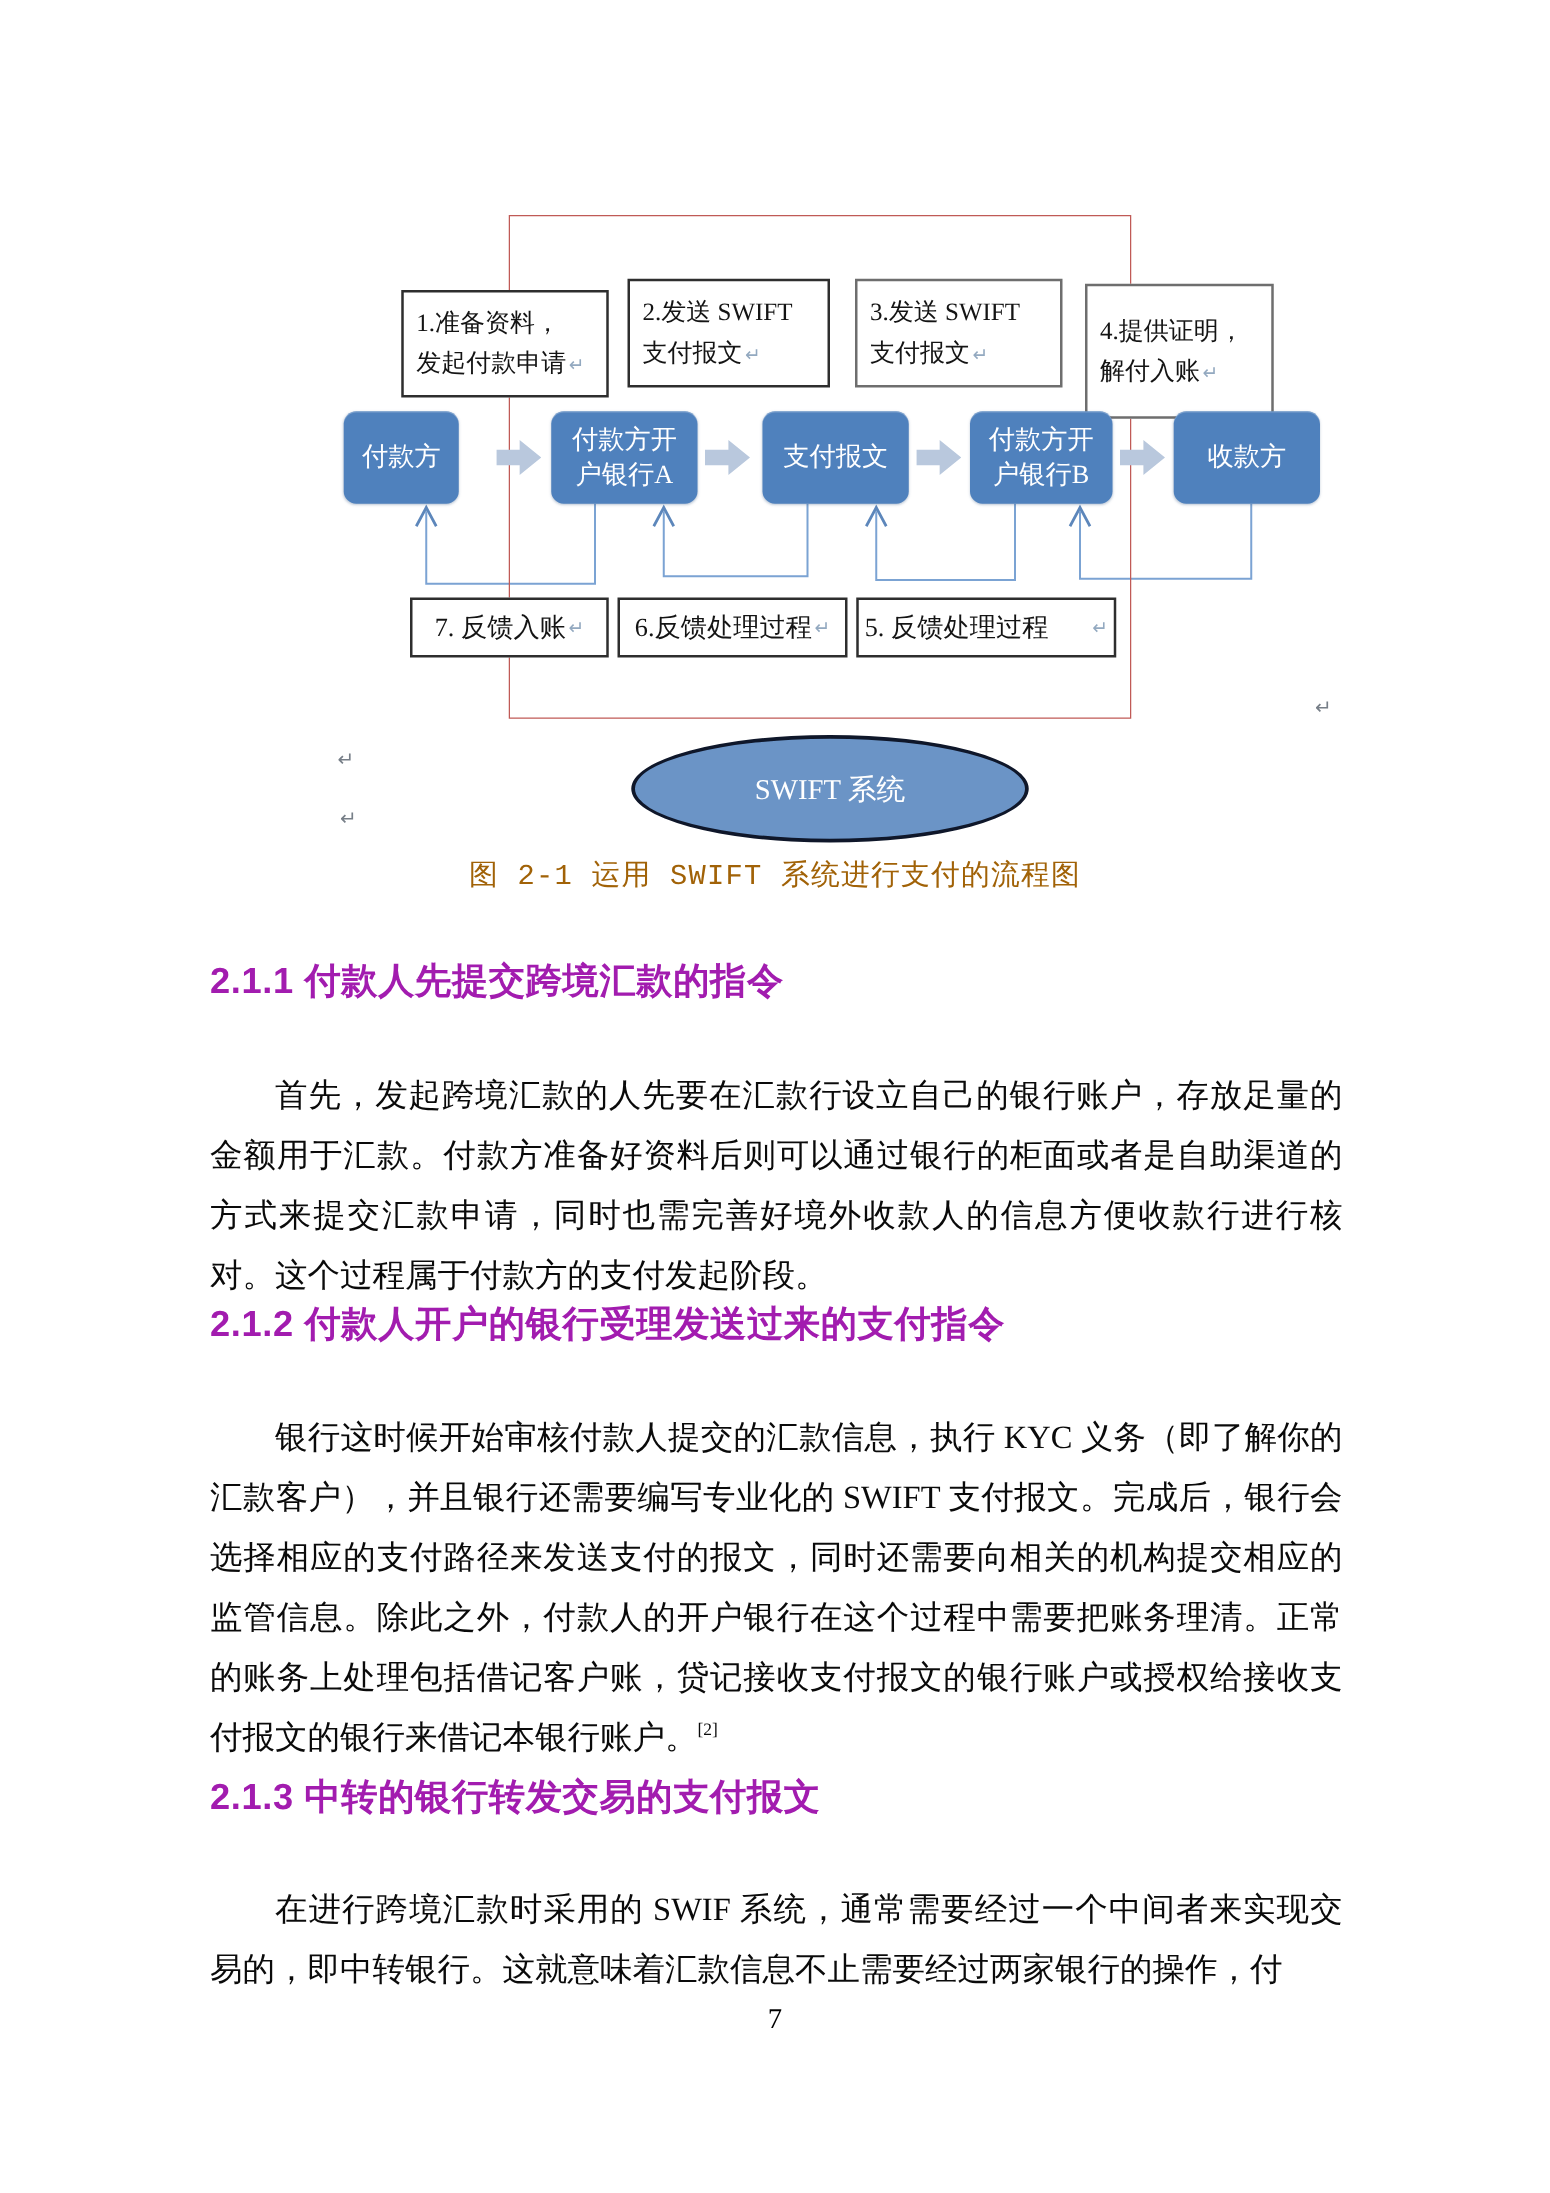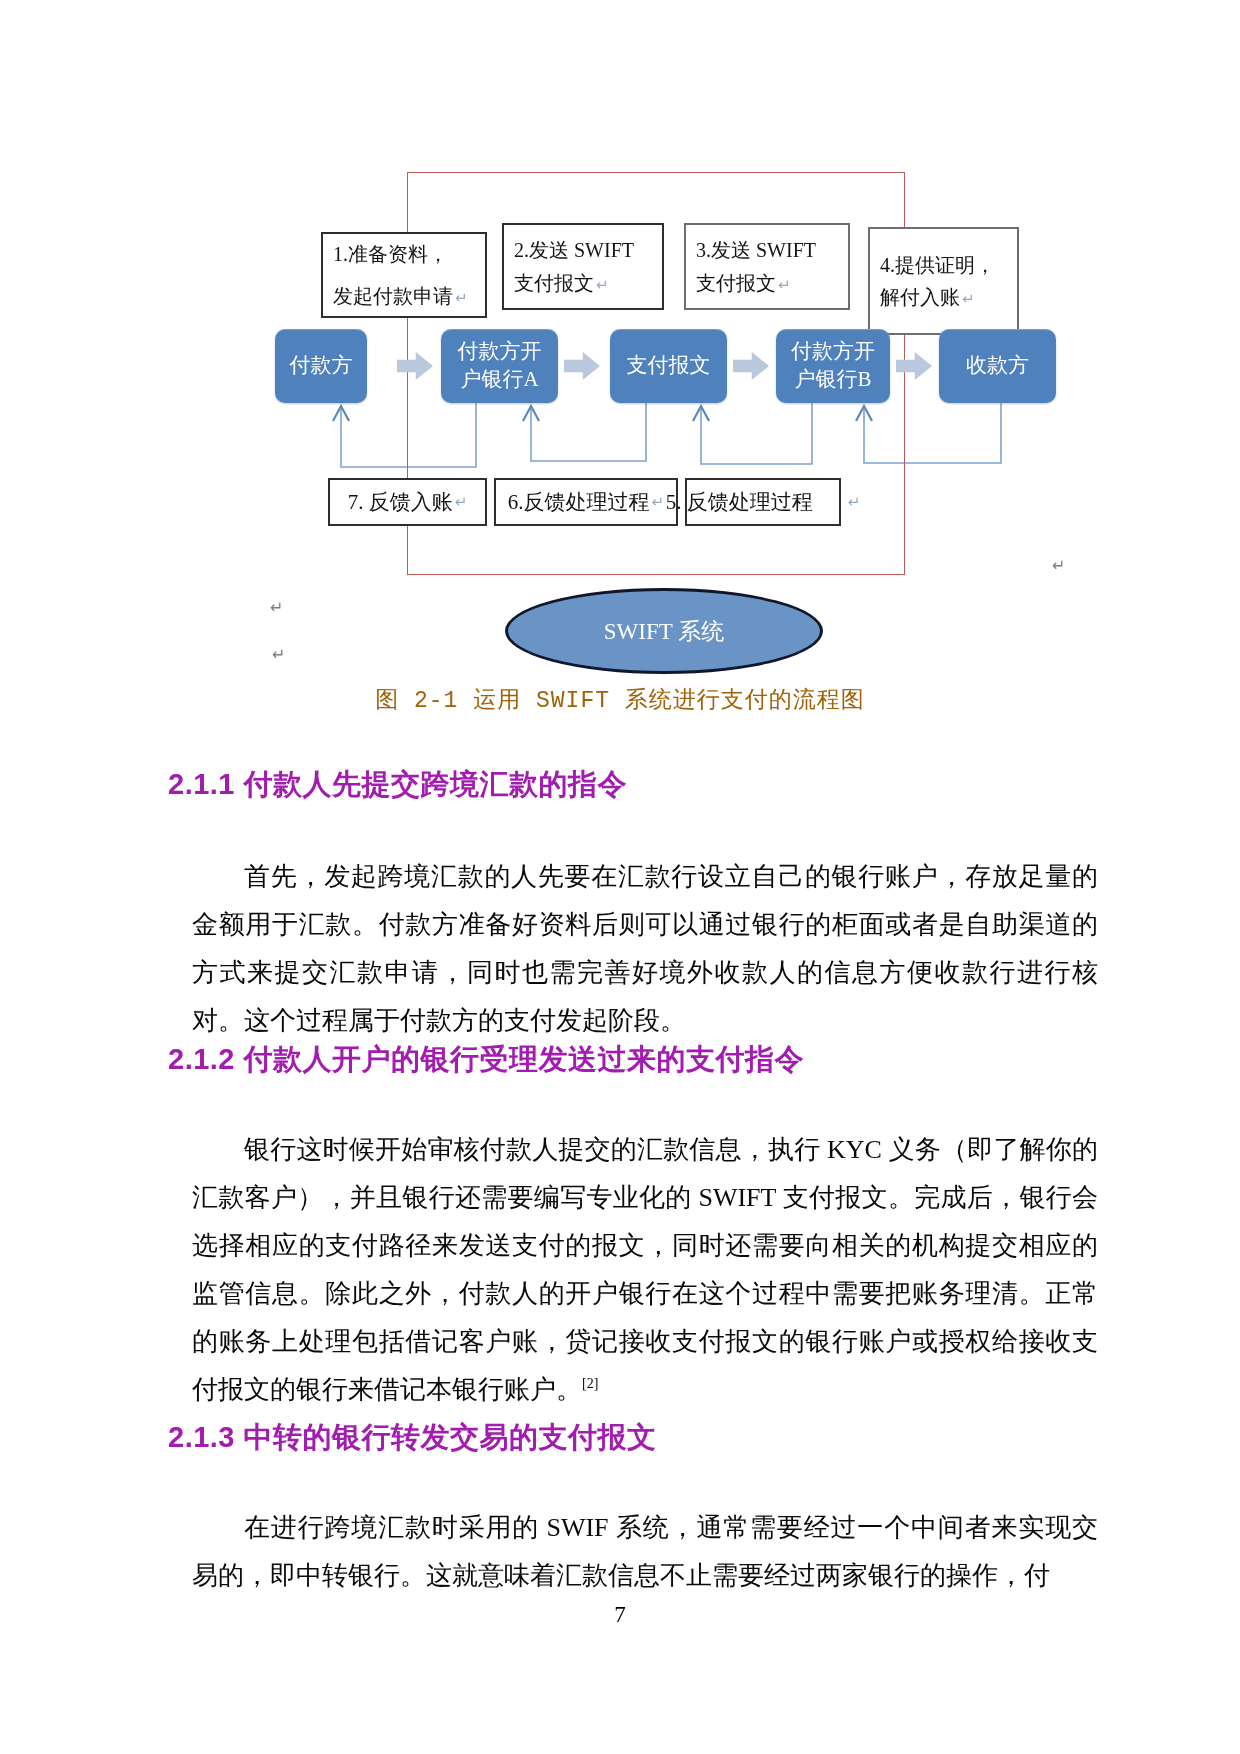--- a/index.html
+++ b/index.html
@@ -56,21 +56,20 @@
   
   .sec-h {
     position:absolute; left:168px; width:930px;
     font-family:"Liberation Sans", sans-serif; font-weight:700;
     font-size:29px; color:#a21caf; letter-spacing:0.5px; white-space:nowrap;
   }
   .para {
     position:absolute; left:168px; width:906px;
     font-size:26px; line-height:48px; text-align:justify; text-indent:2em;
     color:#0a0a0a;
-    margin-left:24px;
   }
   .para sup { font-size:14px; vertical-align:super; line-height:0; }
   .page-num {
     position:absolute; left:0; top:1602px; width:1240px;
     text-align:center; font-size:23px; color:#000;
   }
 </style>
 </head>
 <body>
 
@@ -88,21 +87,21 @@
       <g fill="none" stroke="#5d87bb" stroke-width="2.2">
         <path d="M333,421 L341,406 L349,421"></path>
         <path d="M523,421 L531,406 L539,421"></path>
         <path d="M693,421 L701,406 L709,421"></path>
         <path d="M856,421 L864,406 L872,421"></path>
       </g>
     </svg>
 
     <div class="red-rect"></div>
 
-    <div class="step-box" style="left:321px;top:232px;width:166px;height:86px;justify-content:space-between;">
+    <div class="step-box" style="left:321px;top:232px;width:166px;height:86px;">
       <span>1.准备资料，</span>
       <span><span>发起付款申请</span><span class="ret">↵</span></span>
     </div>
     <div class="step-box" style="left:502px;top:223px;width:162px;height:87px;">
       <span>2.发送 SWIFT</span>
       <span><span>支付报文</span><span class="ret">↵</span></span>
     </div>
     <div class="step-box gray" style="left:684px;top:223px;width:166px;height:87px;">
       <span>3.发送 SWIFT</span>
       <span><span>支付报文</span><span class="ret">↵</span></span>
@@ -139,21 +138,21 @@
     <div class="block-arrow" style="left:896px;"></div>
 
     <div class="feedback-box" style="left:328px;width:159px;">
       <span>7. 反馈入账</span>
         <span class="ret">↵</span>
     </div>
     <div class="feedback-box" style="left:494px;width:184px;">
       <span>6.反馈处理过程</span>
         <span class="ret">↵</span>
     </div>
-    <div class="feedback-box" style="left:685px;width:156px;gap:33px;">
+    <div class="feedback-box" style="left:685px;width:208px;gap:33px;">
       <span>5. 反馈处理过程</span>
         <span class="ret">↵</span>
     </div>
 
     <div class="swift-ellipse">
       <span>SWIFT 系统</span>
     </div>
 
     <span class="pmark" style="left:270px;top:598px;">↵</span>
     <span class="pmark" style="left:272px;top:645px;">↵</span>

